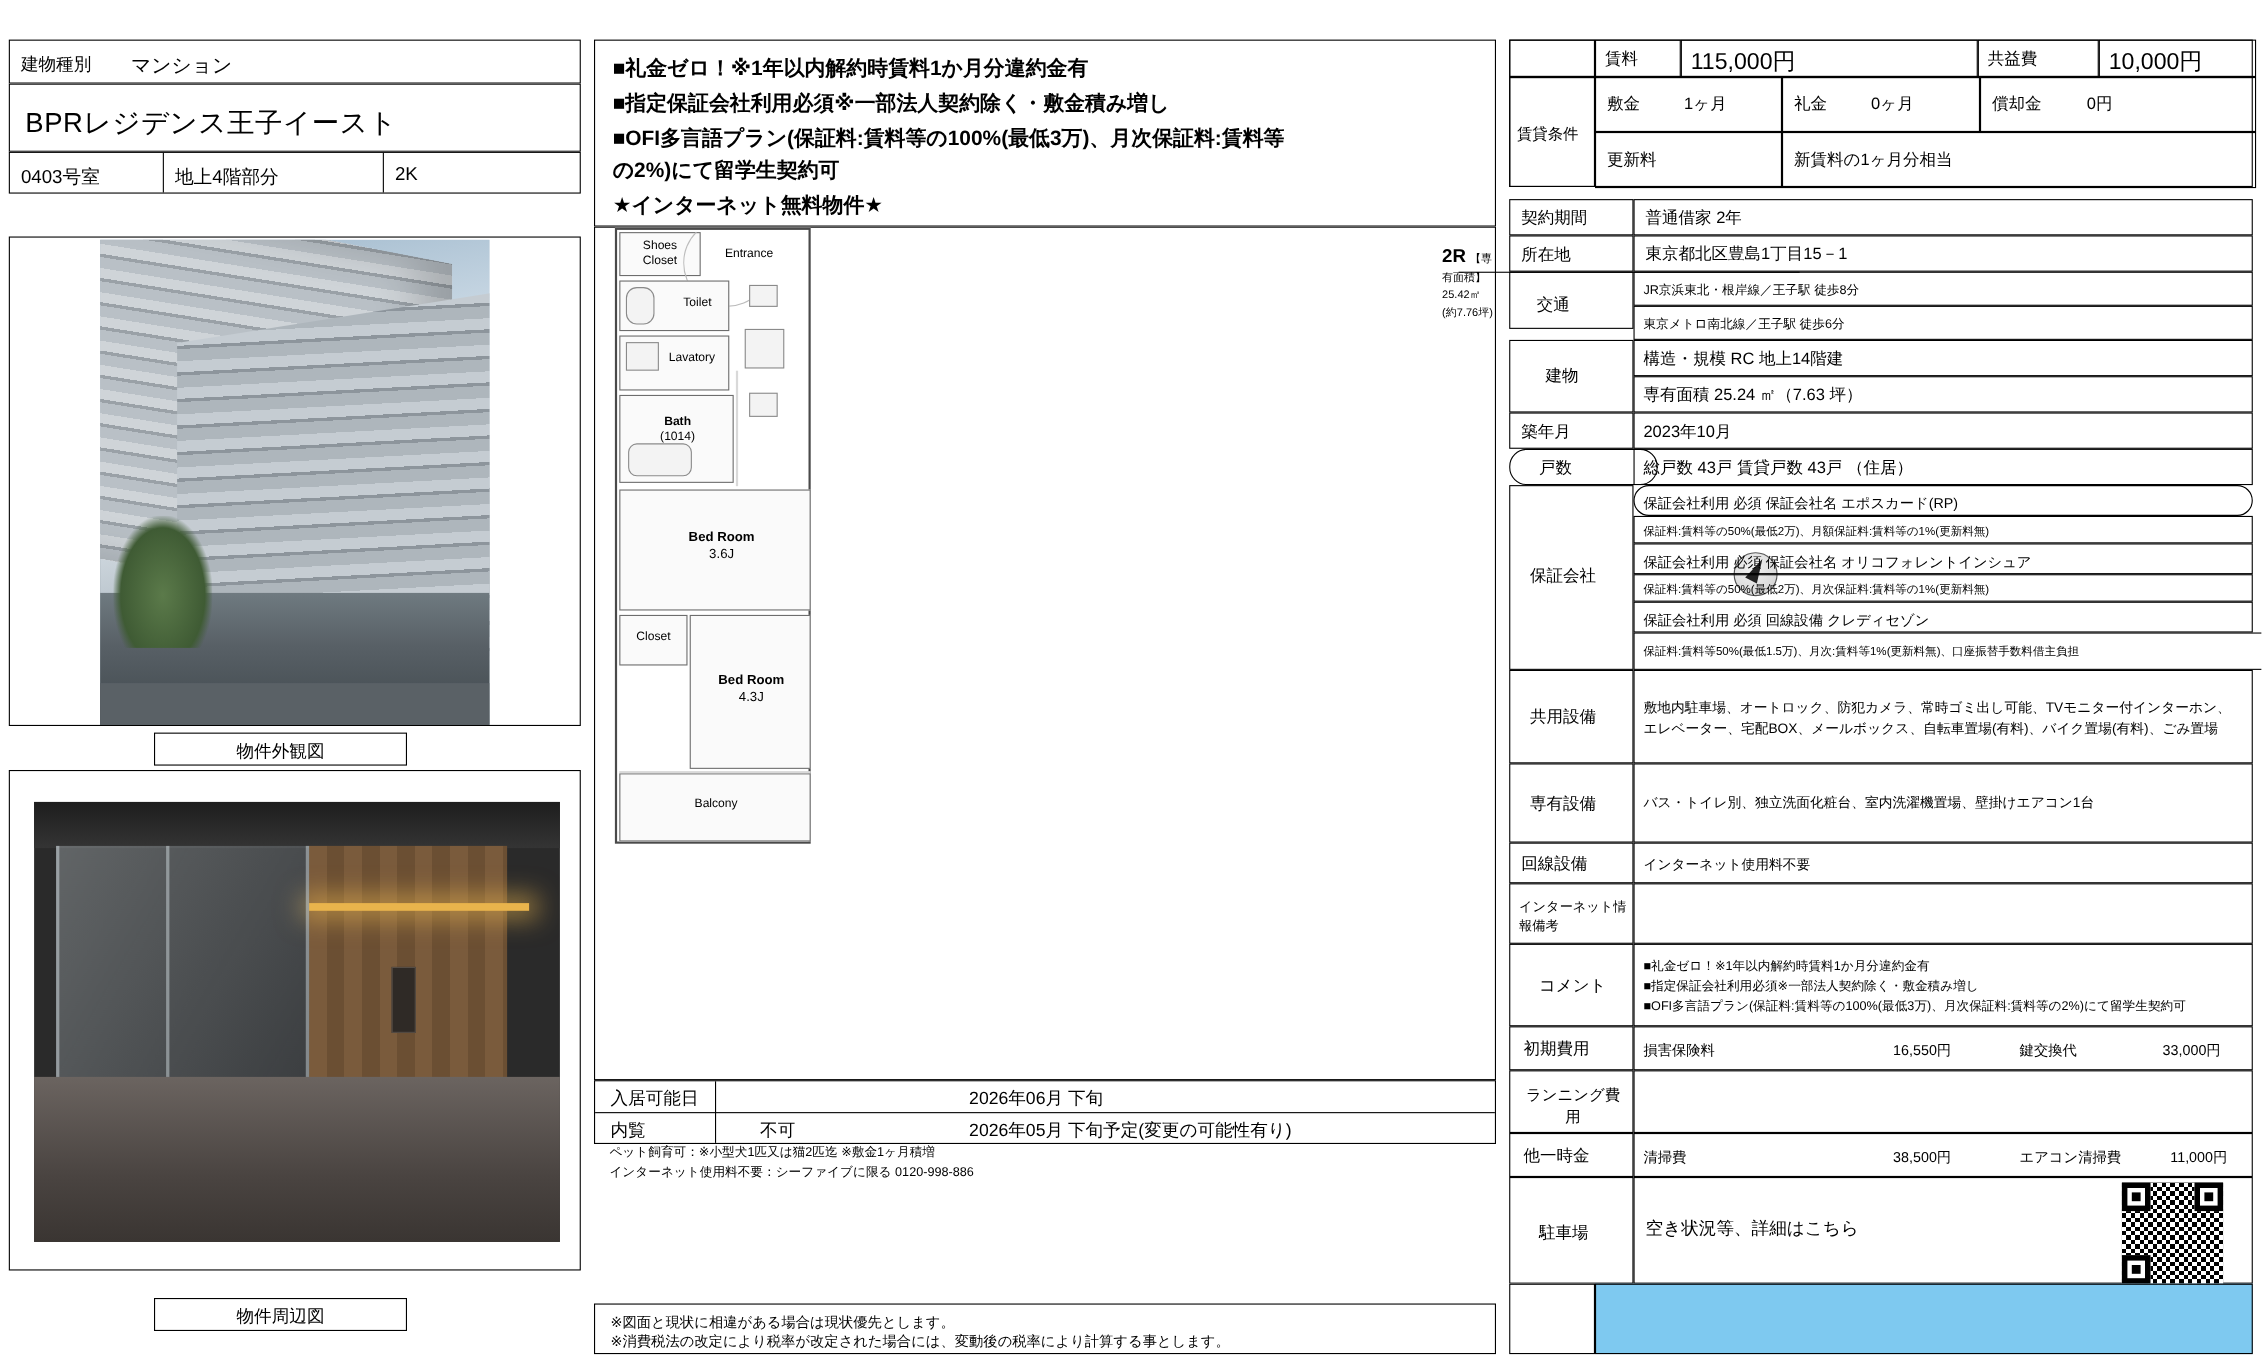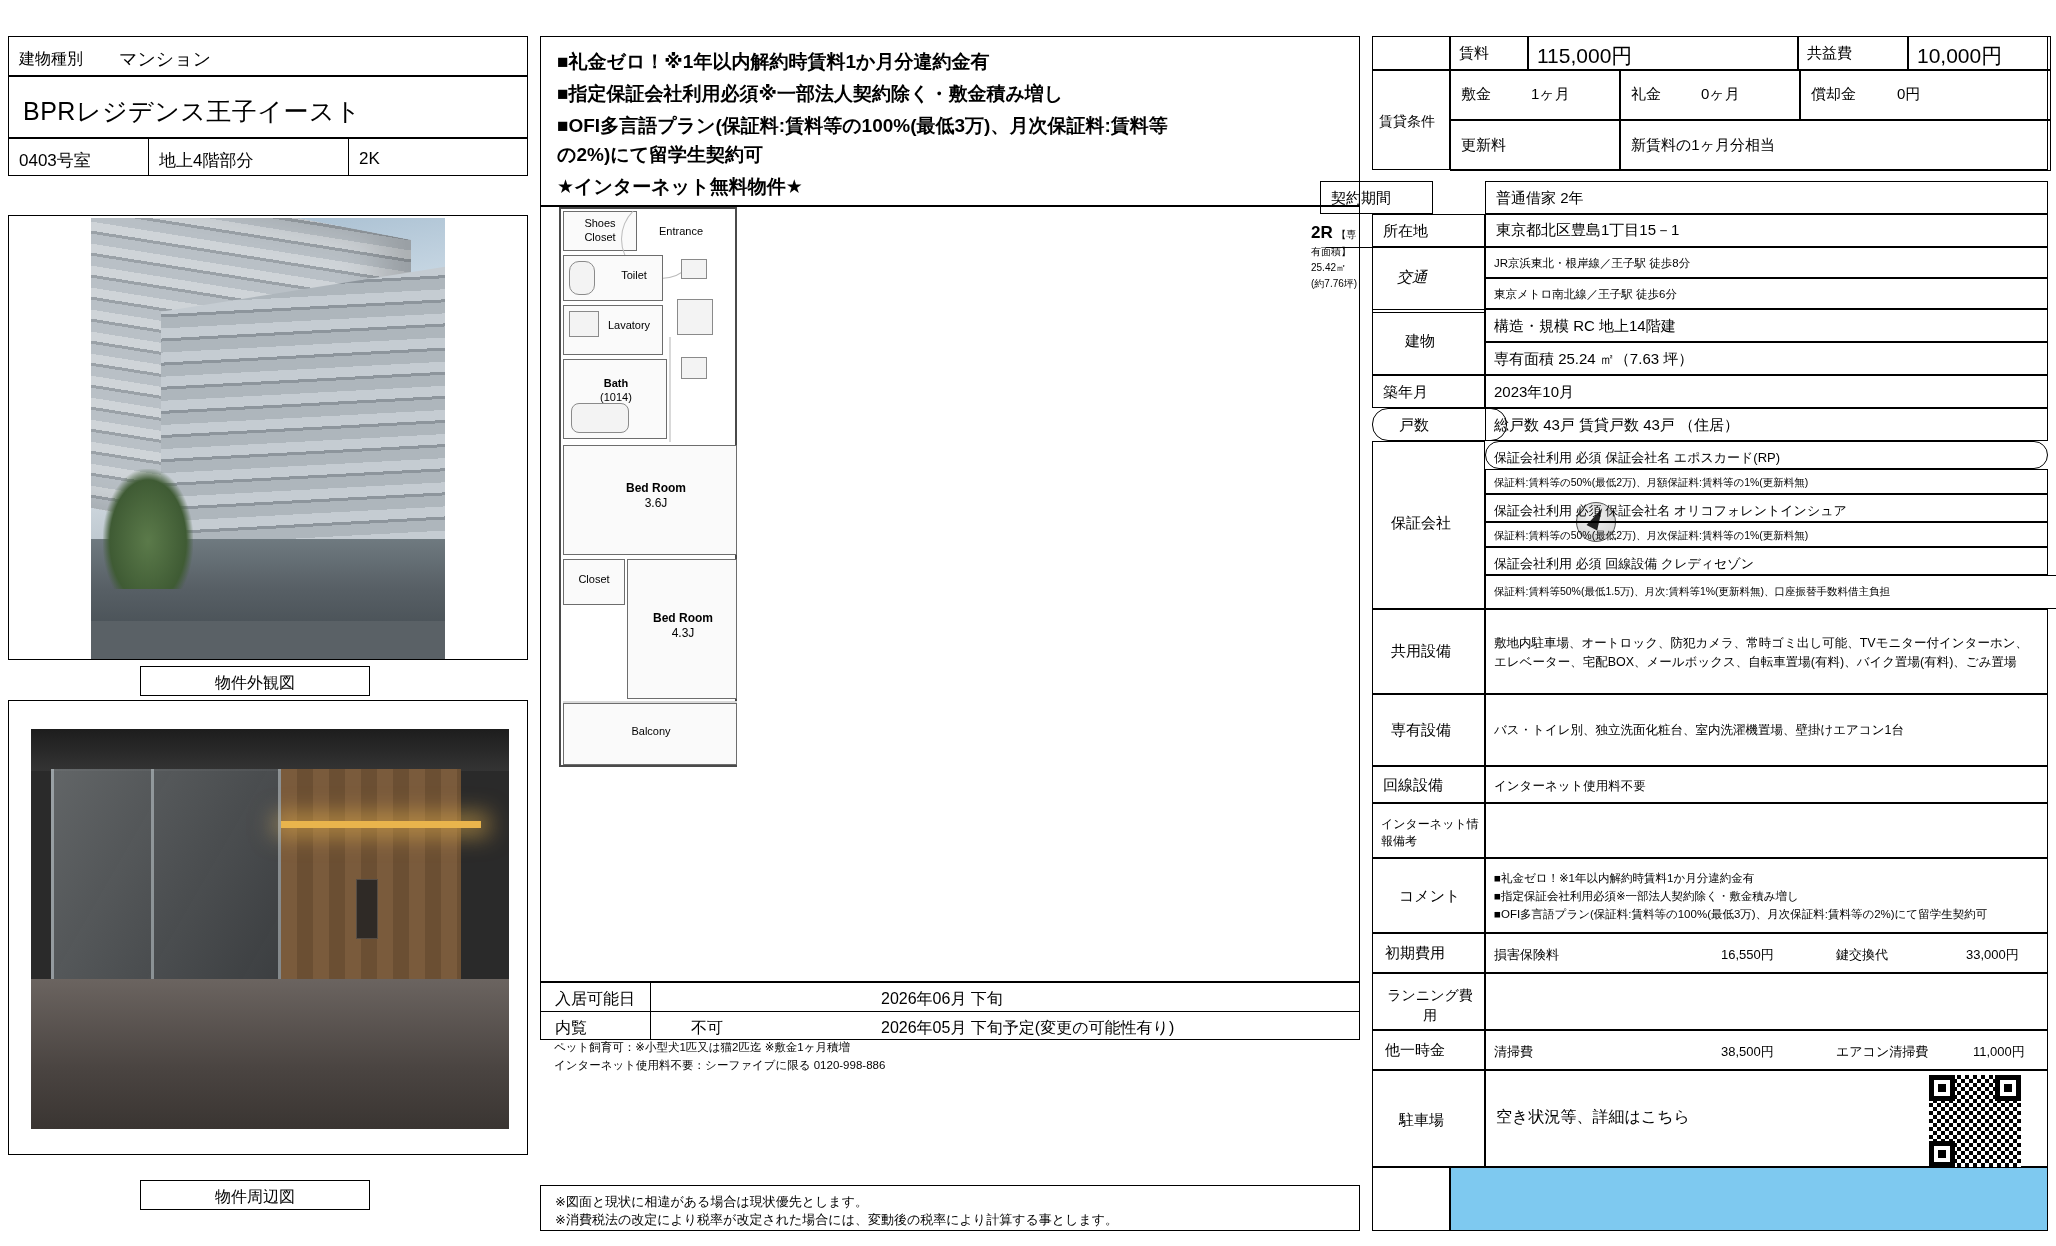--- a/index.html
+++ b/index.html
@@ -319,35 +319,35 @@
       <span class="rval" style="left:96px; top:14px;">0円</span>
     </div>
     <div class="rt" style="left:77px; top:49px; width:170px; height:51px;">
       <span class="rval" style="left:10px; top:15px;">更新料</span>
     </div>
     <div class="rt" style="left:247px; top:49px; width:431px; height:51px;">
       <span class="rval" style="left:10px; top:15px;">新賃料の1ヶ月分相当</span>
     </div>
   </div>
 
-  <div class="rt" style="left:1320px; top:181px; width:113px; height:33px;font-family:Liberation Serif, serif;">
+  <div class="rt" style="left:1372px; top:181px; width:113px; height:33px;font-family:Liberation Serif, serif;">
     <span class="rval" style="left:10px; top:7px;">契約期間</span>
   </div>
   <div class="rt" style="left:1485px; top:181px; width:563px; height:33px;">
     <span class="rval" style="left:10px; top:7px;">普通借家 2年</span>
   </div>
 
   <div class="rt" style="left:1372px; top:214px; width:113px; height:33px;">
     <span class="rval" style="left:10px; top:7px;">所在地</span>
   </div>
   <div class="rt" style="left:1485px; top:214px; width:563px; height:33px;">
     <span class="rval" style="left:10px; top:6px;">東京都北区豊島1丁目15－1</span>
   </div>
 
-  <div class="rt" style="left:1372px; top:247px; width:113px; height:66px;font-style:italic;">
+  <div class="rt" style="left:1372px; top:247px; width:113px; height:52px;">
     <span class="rval" style="left:24px; top:20px;">交通</span>
   </div>
   <div class="rt" style="left:1485px; top:247px; width:563px; height:31px;">
     <span class="rsmall" style="position:absolute; left:8px; top:8px;">JR京浜東北・根岸線／王子駅 徒歩8分</span>
   </div>
   <div class="rt" style="left:1485px; top:278px; width:563px; height:31px;">
     <span class="rsmall" style="position:absolute; left:8px; top:8px;">東京メトロ南北線／王子駅 徒歩6分</span>
   </div>
 
   <div class="rt" style="left:1372px; top:309px; width:113px; height:66px;">

